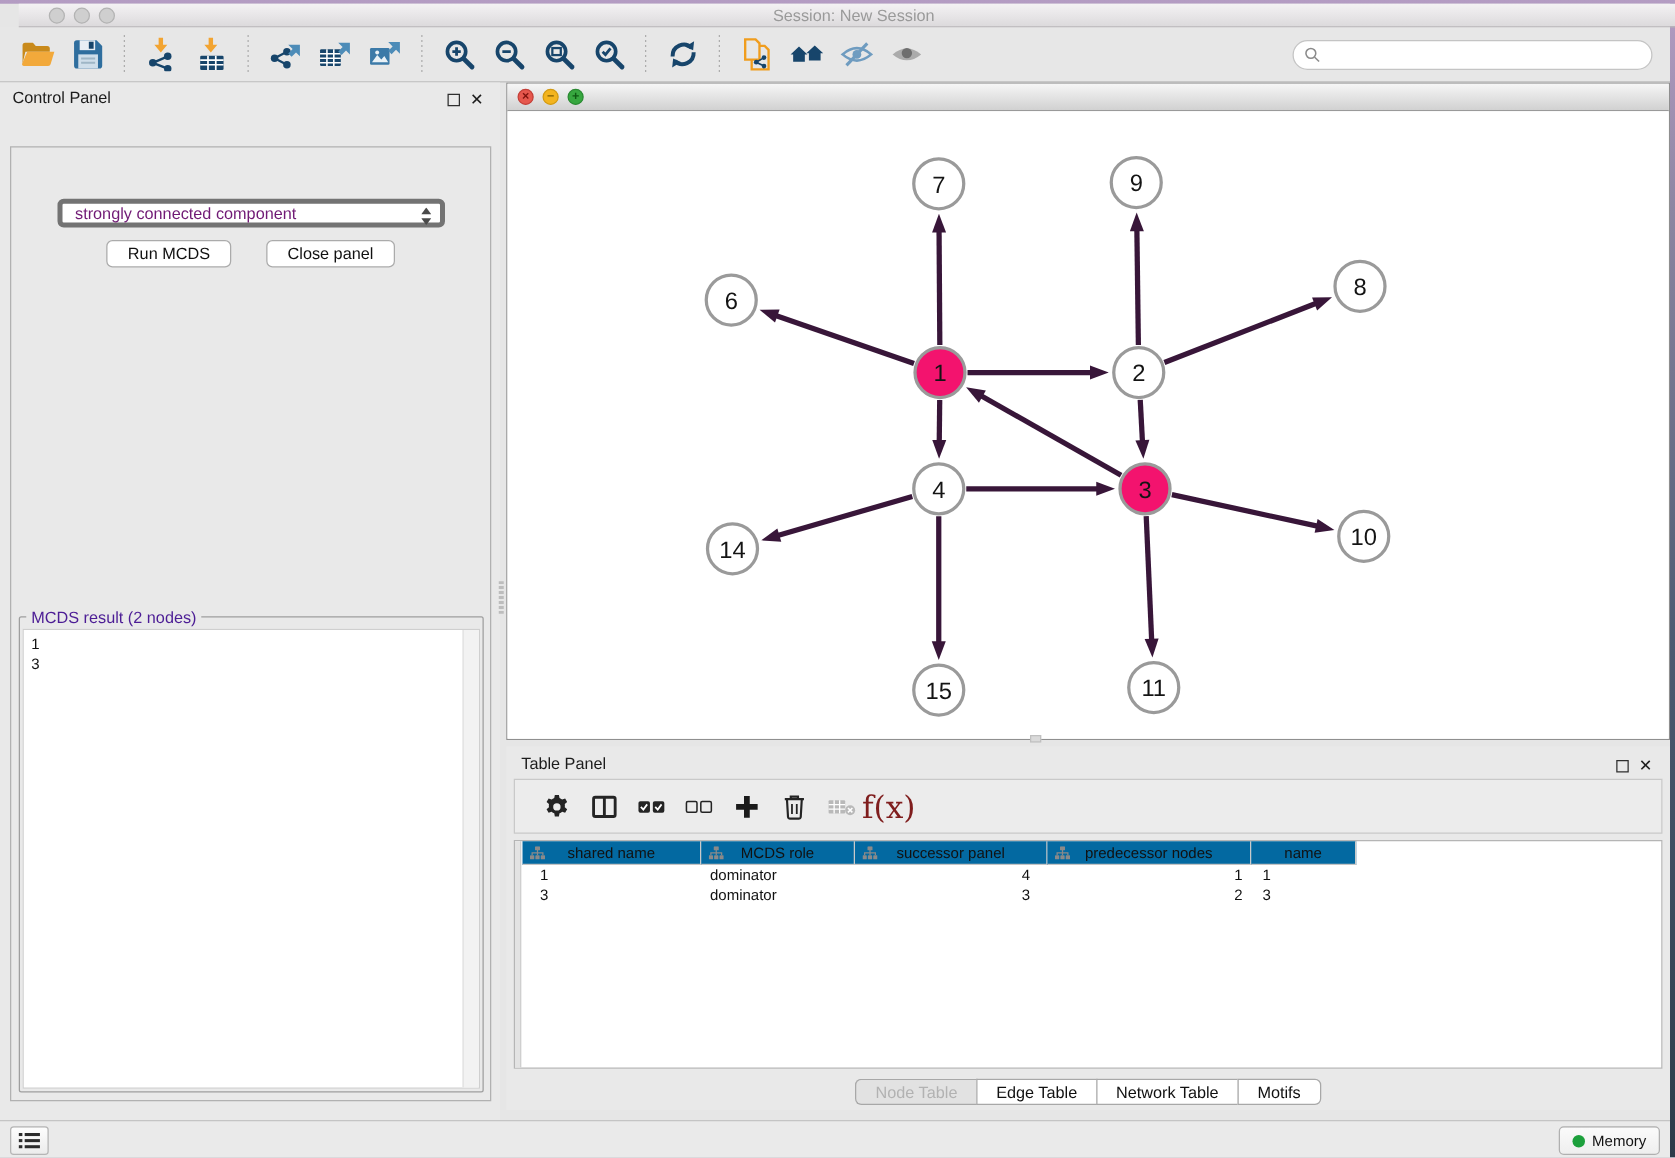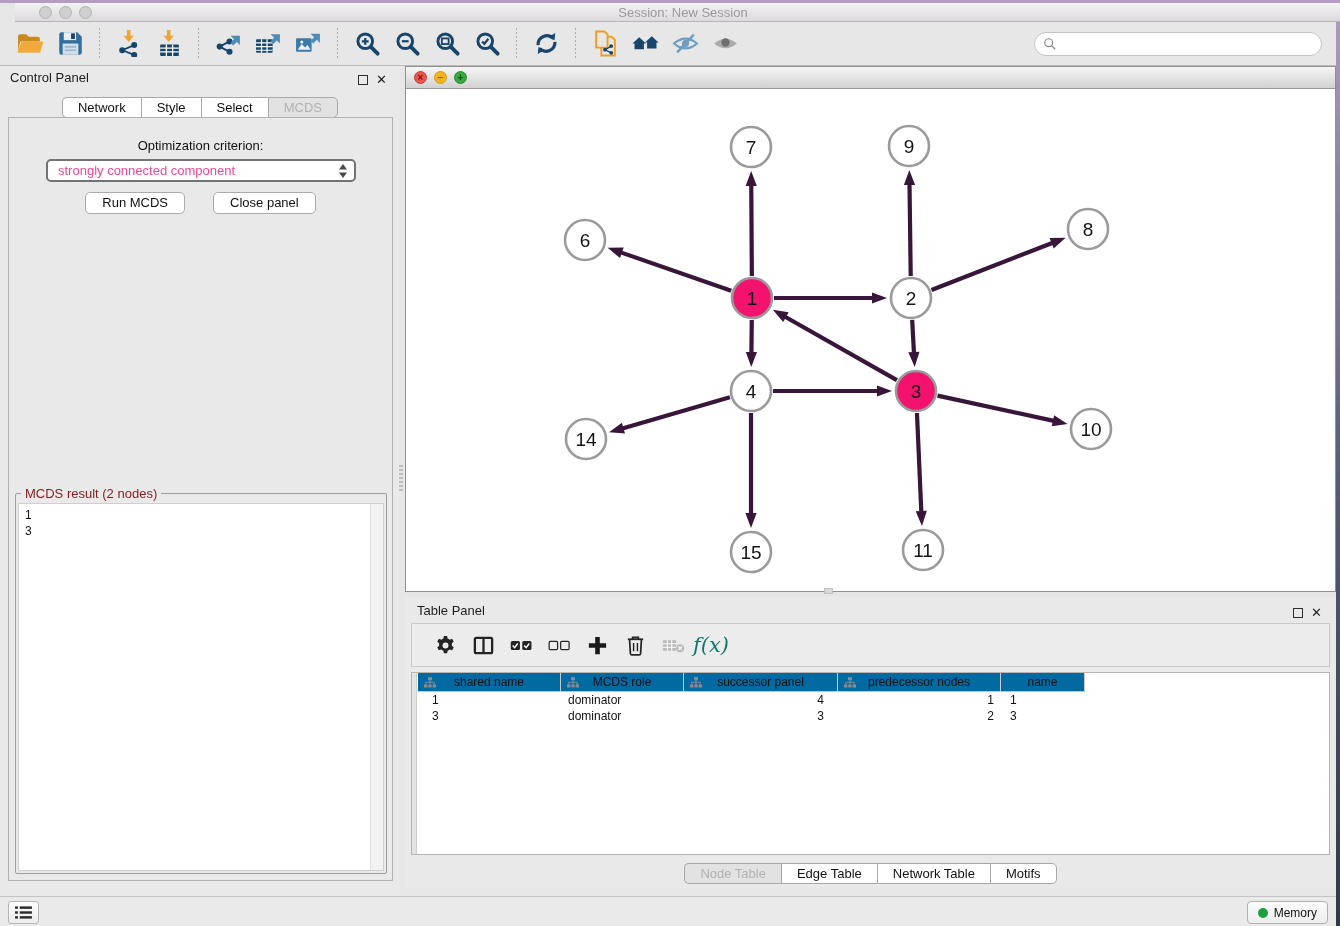--- a/index.html
+++ b/index.html
@@ -45,30 +45,30 @@
   .cp-tabs { position:absolute; top:31px; left:0; right:0; display:flex; justify-content:center; }
   .tab { height:21px; padding:0 15px; font-size:13px; line-height:20px; background:#fff;
     border:1px solid #a8a8a8; border-right:none; color:#111; cursor:default; }
   .tab:first-child { border-top-left-radius:5px; border-bottom-left-radius:5px; }
   .tab:last-child { border-right:1px solid #a8a8a8; border-top-right-radius:5px; border-bottom-right-radius:5px; }
   .tab.active { background:#e2e2e2; color:#b2b2b2; }
   .cp-box { position:absolute; left:8px; top:51px; width:385px; height:764px;
     border:1px solid #b1b1b1; background:#e9e9e9; }
   .opt-label { position:absolute; top:20px; left:0; right:0; text-align:center; font-size:13px; color:#111; }
   .dropdown { position:absolute; left:37px; top:41px; width:310px; height:23px; background:#fff;
-    border:2px solid #737373; border-radius:5px; font-size:13px; color:#ec4899;
+    border:4px solid #737373; border-radius:5px; font-size:13px; color:#701a75;
     display:flex; align-items:center; padding-left:10px; cursor:default; }
   .dd-steppers { position:absolute; right:7px; top:3px; display:flex; flex-direction:column; gap:2px; }
   .btn-row { position:absolute; top:74px; left:0; right:0; display:flex; justify-content:center; gap:28px; }
   .push-btn { height:22px; padding:0 16px; background:#fff; border:1px solid #ababab;
     border-radius:5px; font-size:13px; color:#111; line-height:20px; cursor:default; }
   .result-group { position:absolute; left:6px; top:375px; width:372px; height:381px;
     border:1px solid #9e9e9e; border-radius:2px; }
   .result-label { position:absolute; top:-8px; left:5px; background:#e9e9e9; padding:0 4px;
-    font-size:13px; color:#7f1d1d; }
+    font-size:13px; color:#4c1d95; }
   .result-area { position:absolute; left:2px; right:2px; top:9px; bottom:2px; background:#fff;
     border:1px solid #cfcfcf; font-size:12px; color:#111; padding:3px 0 0 6px; line-height:16px; }
   .result-scroll { position:absolute; right:0; top:0; bottom:0; width:13px; background:#f2f2f2;
     border-left:1px solid #e0e0e0; }
 
   
   .net-window { position:absolute; left:405px; top:63px; width:931px; height:526px;
     border:1px solid #8f8f8f; background:#fff; }
   .net-titlebar { position:absolute; left:0; top:0; right:0; height:22px;
     background:linear-gradient(#f6f6f6,#d1d1d1); border-bottom:1px solid #9a9a9a; }
@@ -84,22 +84,22 @@
     background:#dadada; border:1px solid #c0c0c0; }
   .left-grip { position:absolute; left:399px; top:462px; width:4px; height:26px;
     background:repeating-linear-gradient(#bdbdbd 0 2px, transparent 2px 4px); }
 
   
   .table-panel { position:absolute; left:405px; top:594px; width:931px; height:291px; background:#e9e9e9; }
   .tp-toolbar { position:absolute; left:6px; top:26px; width:919px; height:44px;
     background:#ececec; border:1px solid #c9c9c9; display:flex; align-items:center; padding-left:16px; }
   .tp-btn { width:34px; height:32px; display:flex; align-items:center; justify-content:center; margin-right:4px; cursor:default; }
   .tp-btn svg { width:23px; height:23px; }
-  .fx-label { font-family:"DejaVu Serif","Liberation Serif",serif; font-style:italic;
-    font-size:21px; color:#0f766e; }
+  .fx-label { font-family:"DejaVu Serif","Liberation Serif",serif; 
+    font-size:25px; color:#7f1d1d; }
   .node-table { position:absolute; left:6px; top:75px; width:919px; height:183px;
     background:#fff; border:1px solid #b5b5b5; }
   .nt-gutter { position:absolute; left:0; top:0; bottom:0; width:5px; background:#e3e3e3; border-right:1px solid #cfcfcf; }
   .nt-header { position:absolute; left:6px; top:0; right:0; height:19px; display:flex; }
   .nt-hcell { position:relative; height:19px; background:#0369a1; border-right:1px solid #c9c9c9;
     border-bottom:1px solid #c4c4c4; font-size:12px; color:#111;
     display:flex; align-items:center; justify-content:center; cursor:default; }
   .nt-hcell .tree-ic { position:absolute; left:6px; top:4px; }
   .nt-rows { position:absolute; left:6px; top:19px; right:0; }
   .nt-row { display:flex; height:16px; }
@@ -270,28 +270,21 @@
         <input placeholder="" style="">
       </div>
     </div>
 
   <div class="control-panel">
     <div class="panel-title-row" style="top:4px">
       <span class="panel-title" style="position:absolute;left:10px">Control Panel</span>
       <span class="win-ctl float" style="right:32px"></span>
       <span class="win-ctl close" style="right:12px">✕</span>
     </div>
-    <div class="cp-tabs" id="cp-tabs">
-        <div class="tab">Network</div>
-        <div class="tab">Style</div>
-        <div class="tab">Select</div>
-        <div class="tab active">MCDS</div>
-      </div>
     <div class="cp-box">
-      <div class="opt-label">Optimization criterion:</div>
       <div class="dropdown">
         <span>strongly connected component</span>
         <span class="dd-steppers">
           <svg width="8" height="6" viewBox="0 0 8 6">
               <path d="M4 0l4 5.4H0z" fill="#4a4a4a"></path>
             </svg>
           <svg width="8" height="6" viewBox="0 0 8 6">
               <path d="M4 6L0 .6h8z" fill="#4a4a4a"></path>
             </svg>
         </span>

